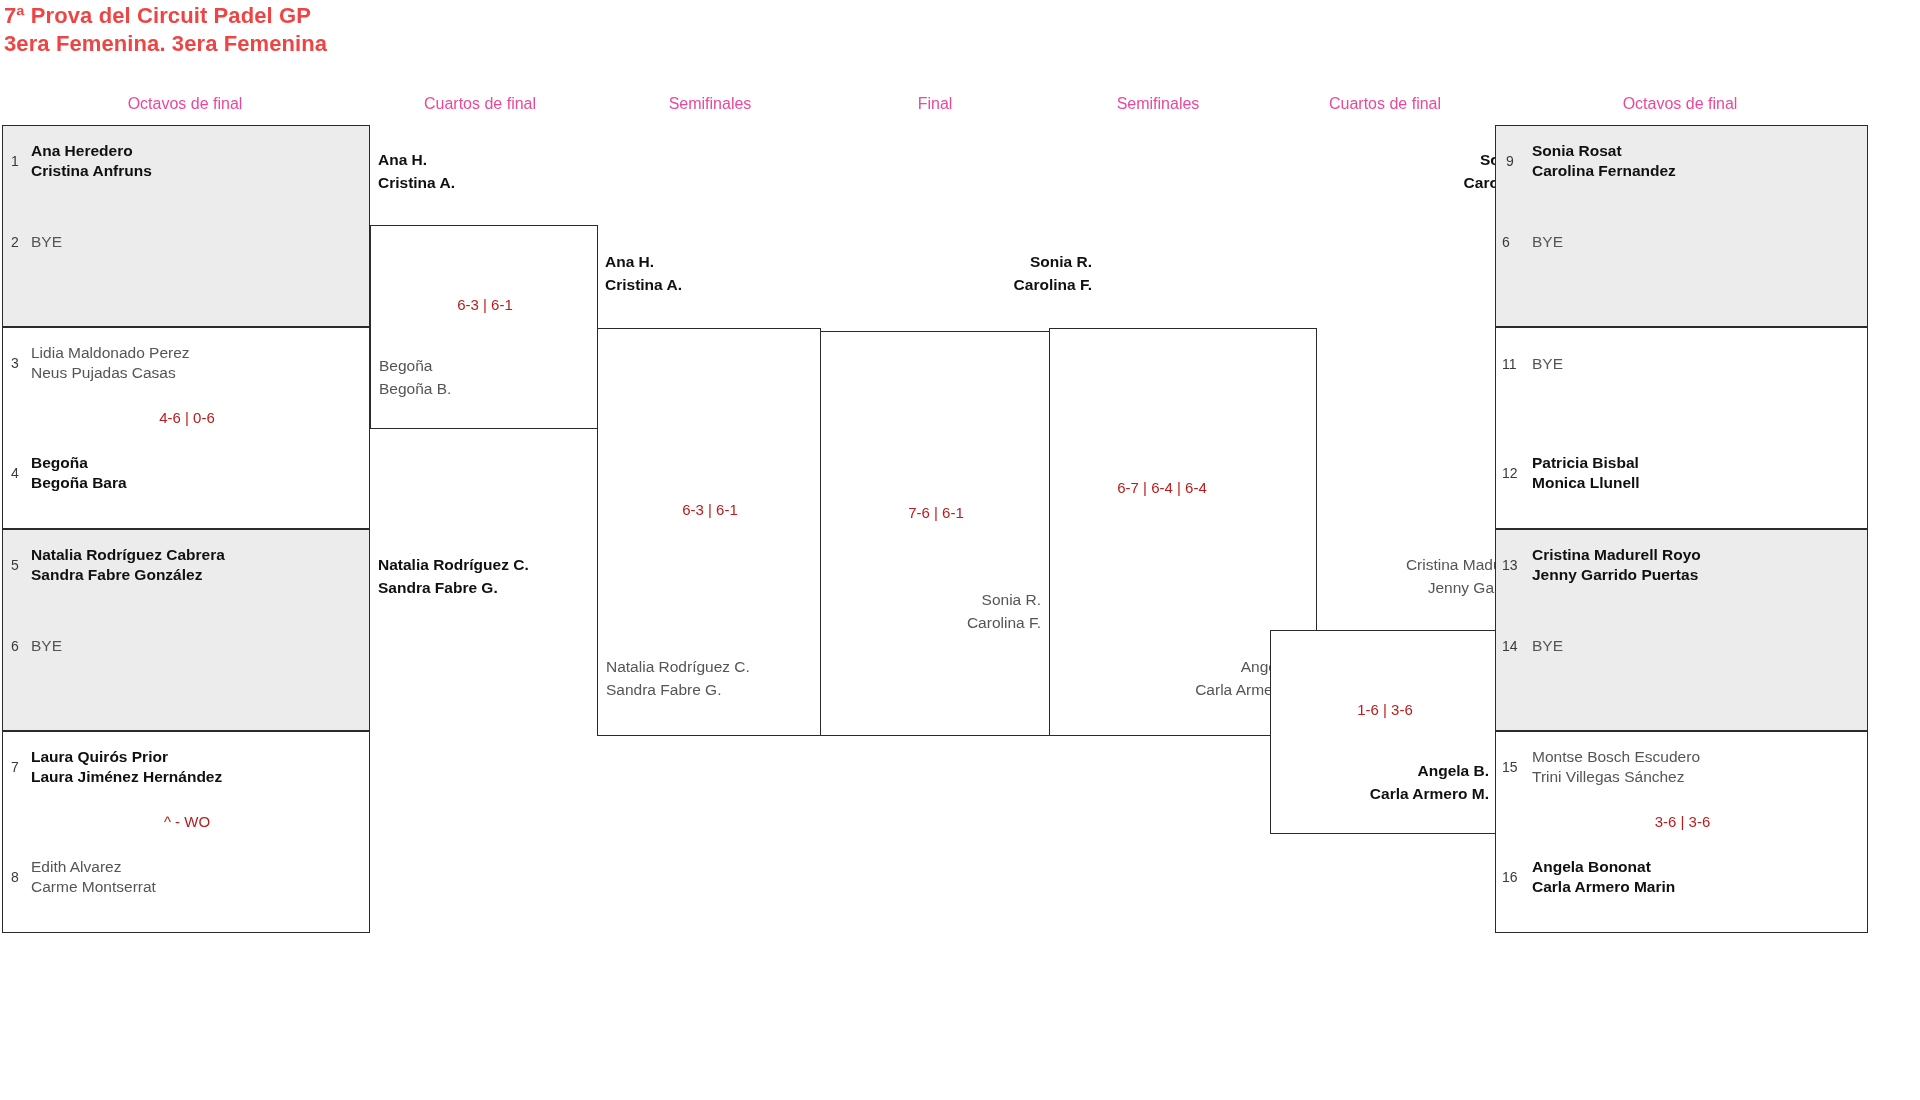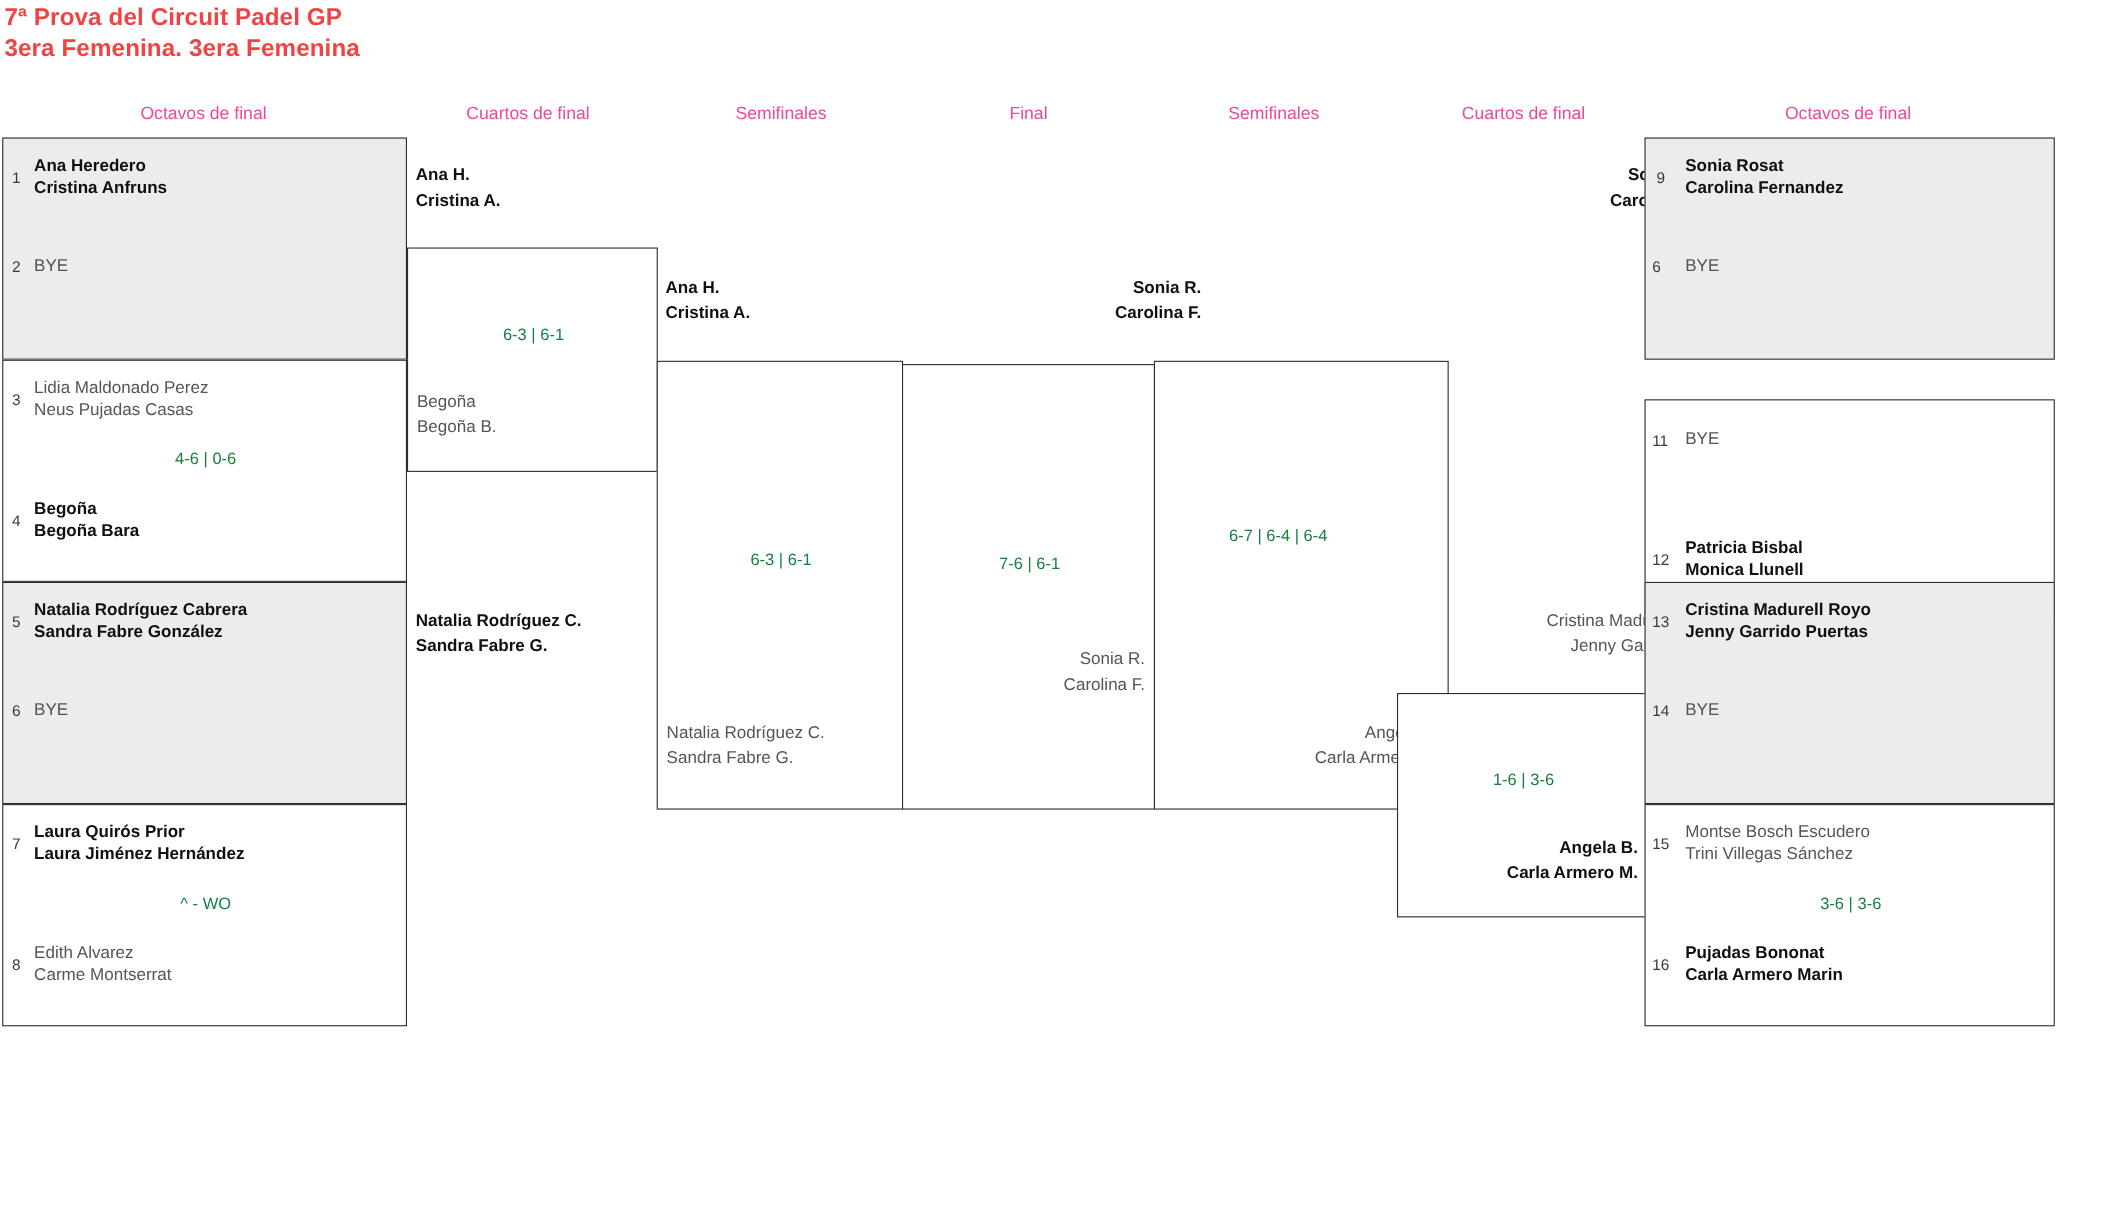--- a/index.html
+++ b/index.html
@@ -26,21 +26,21 @@
 
   
   .bx { position: absolute; border: 1px solid #2b2b2b; background: #ffffff; }
   .bx.shaded { background: #ececec; }
 
   .seed-no { position: absolute; font-size: 14px; color: #3a3a3a; }
   .nm { position: absolute; font-size: 15.5px; line-height: 1.28; white-space: nowrap; }
   .nm.win { font-weight: bold; color: #101010; }
   .nm.lose { font-weight: normal; color: #555555; }
   .nm.right { text-align: right; }
-  .sc { position: absolute; font-size: 15px; color: #15803d; white-space: nowrap; text-align: center; }
+  .sc { position: absolute; font-size: 15px; color: #b91c1c; white-space: nowrap; text-align: center; }
 </style>
 </head>
 <body>
 
 <div id="root">
 
   <div class="title-block">
     <div class="title-line">7ª Prova del Circuit Padel GP</div>
     <div class="title-line">3era Femenina. 3era Femenina</div>
   </div>
@@ -137,21 +137,21 @@
   </div>
 
   <div class="bx shaded" style="left:1495px; top:125px; width:373px; height:202px;">
     <span class="seed-no" style="left:10px; top:27px;">9</span>
     <span class="nm win" style="left:36px; top:15px;">Sonia Rosat</span>
     <span class="nm win" style="left:36px; top:35px;">Carolina Fernandez</span>
     <span class="seed-no" style="left:6px;  top:108px;">6</span>
     <span class="nm lose" style="left:36px; top:106px;">BYE</span>
   </div>
 
-  <div class="bx" style="left:1495px; top:327px; width:373px; height:202px;margin-top:36px;">
+  <div class="bx" style="left:1495px; top:327px; width:373px; height:202px;">
     <span class="seed-no" style="left:6px;  top:28px;">11</span>
     <span class="nm lose" style="left:36px; top:26px;">BYE</span>
     <span class="seed-no" style="left:6px;  top:137px;">12</span>
     <span class="nm win" style="left:36px; top:125px;">Patricia Bisbal</span>
     <span class="nm win" style="left:36px; top:145px;">Monica Llunell</span>
   </div>
 
   <div class="bx shaded" style="left:1495px; top:529px; width:373px; height:202px;">
     <span class="seed-no" style="left:6px;  top:27px;">13</span>
     <span class="nm win" style="left:36px; top:15px;">Cristina Madurell Royo</span>
@@ -159,17 +159,17 @@
     <span class="seed-no" style="left:6px;  top:108px;">14</span>
     <span class="nm lose" style="left:36px; top:106px;">BYE</span>
   </div>
 
   <div class="bx" style="left:1495px; top:731px; width:373px; height:202px;">
     <span class="seed-no" style="left:6px;  top:27px;">15</span>
     <span class="nm lose" style="left:36px; top:15px;">Montse Bosch Escudero</span>
     <span class="nm lose" style="left:36px; top:35px;">Trini Villegas Sánchez</span>
     <span class="sc" style="left:0; top:81px; width:373px;">3-6 | 3-6</span>
     <span class="seed-no" style="left:6px;  top:137px;">16</span>
-    <span class="nm win" style="left:36px; top:125px;">Pujadas Bononat</span>
+    <span class="nm win" style="left:36px; top:125px;">Angela Bononat</span>
     <span class="nm win" style="left:36px; top:145px;">Carla Armero Marin</span>
   </div>
 
 </div>
 
 </body></html>

